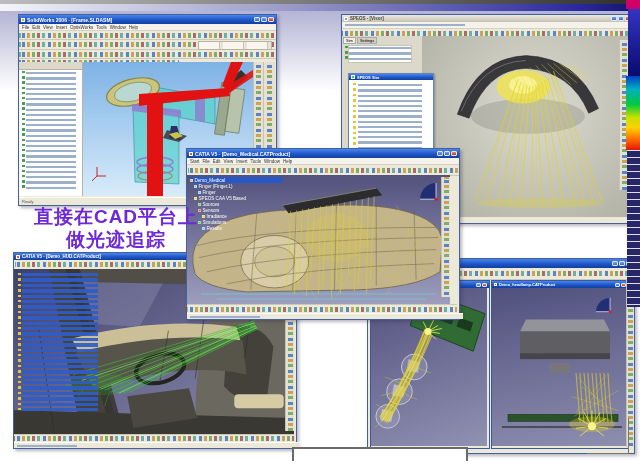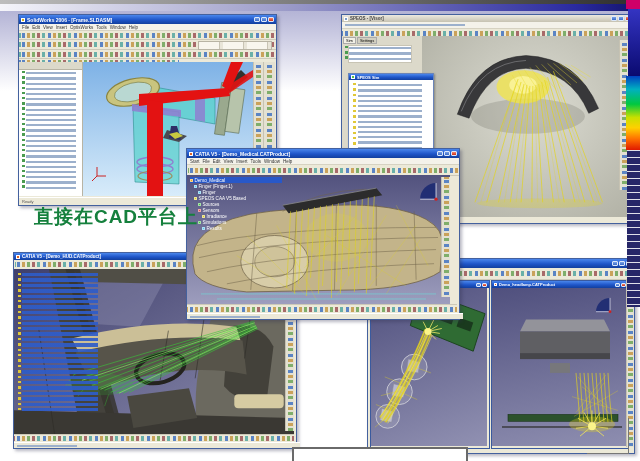--- a/index.html
+++ b/index.html
@@ -28,21 +28,21 @@
            display:flex;align-items:center;padding:0 3px;}
   .graytex{background-image:repeating-linear-gradient(180deg,rgba(0,0,0,0) 0 1.2px,#9cb0cc 1.2px 3.4px,rgba(0,0,0,0) 3.4px 5.2px);}
   .bluerows{background-image:repeating-linear-gradient(180deg,#2e5cc8 0 3.4px,rgba(0,0,0,0) 3.4px 5.4px);}
   .dotcol{background-image:repeating-linear-gradient(180deg,#e0c838 0 2.4px,rgba(0,0,0,0) 2.4px 5.4px);}
   .greendotcol{background-image:repeating-linear-gradient(180deg,#4a9c50 0 2.4px,rgba(0,0,0,0) 2.4px 5.2px);}
   .navytex{background-image:repeating-linear-gradient(180deg,rgba(255,255,255,.85) 0 1.2px,rgba(0,0,0,0) 1.2px 7px);}
   .titem{display:flex;align-items:center;gap:1.5px;white-space:nowrap;height:6px;}
   .tico{width:3px;height:3px;flex:none;border:1px solid rgba(255,255,255,.5);box-sizing:border-box;}
   .sel{background:#2858c8;}
   svg{display:block;}
-  .caption{font-weight:bold;color:#15803d;text-align:center;font-size:19px;line-height:23px;letter-spacing:1px;}
+  .caption{font-weight:bold;color:#6d28d9;text-align:center;font-size:19px;line-height:23px;letter-spacing:1px;}
 </style>
 </head>
 <body>
 
 <div class="abs" style="left:0;top:0;width:640px;height:4px;background:linear-gradient(90deg,#bdbdbd,#6a6a6a 60%,#2e2e2e);"></div>
 <div class="abs" style="left:0;top:4px;width:640px;height:7px;background:linear-gradient(90deg,#f5f5fa,#9a9ac8 45%,#2a2aa0 90%,#12126a);"></div>
 <div class="abs" style="left:0;top:11px;width:640px;height:80px;background:linear-gradient(180deg,#b4b4d6,#ffffff);"></div>
 
 <div class="win" style="left:341px;top:14px;width:291px;height:208px;z-index:4;">
   <div class="tbar gray thin">
@@ -393,13 +393,14 @@
 <div class="abs" style="left:626px;top:0;width:14px;height:9px;background:#cf0068;z-index:20;"></div>
 <div class="abs" style="left:628px;top:9px;width:12px;height:67px;background:linear-gradient(180deg,#3434c2,#0a0a70);z-index:20;"></div>
 <div class="abs" style="left:626px;top:76px;width:14px;height:74px;z-index:20;background:linear-gradient(180deg,#0040c0,#00b0c0 18%,#00c840 38%,#c8e000 56%,#ffd000 70%,#ff7000 85%,#e01800);"></div>
 <div class="abs navytex" style="left:627px;top:150px;width:13px;height:157px;background-color:#262668;z-index:20;padding-top:2px;box-sizing:border-box;"></div>
 
 <div class="abs" style="left:292px;top:447px;width:172px;height:14px;background:#fff;border:2px solid #6a6a6a;border-bottom:none;z-index:9;"></div>
 <div class="abs" style="left:587px;top:418px;width:41px;height:35px;border-right:1px solid #777;border-bottom:1px solid #777;z-index:15;"></div>
 
 <div class="abs caption" style="left:26px;top:205px;width:180px;z-index:10;">
   <div>直接在CAD平台上</div>
+  <div>做光迹追踪</div>
 </div>
 
 </body></html>

